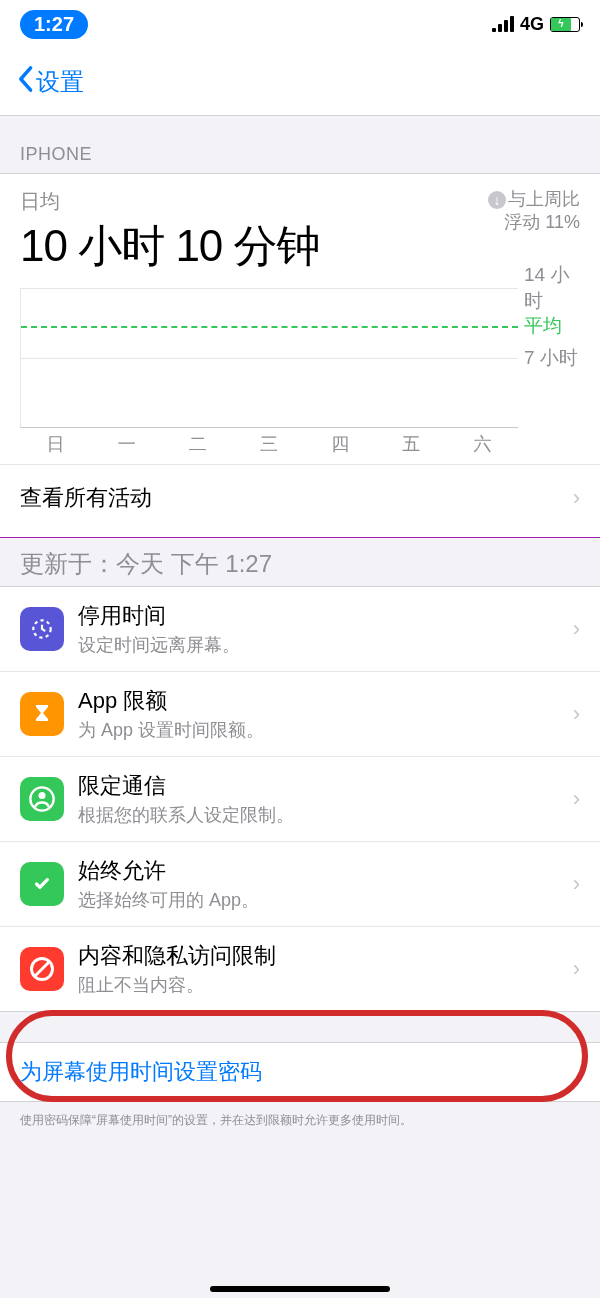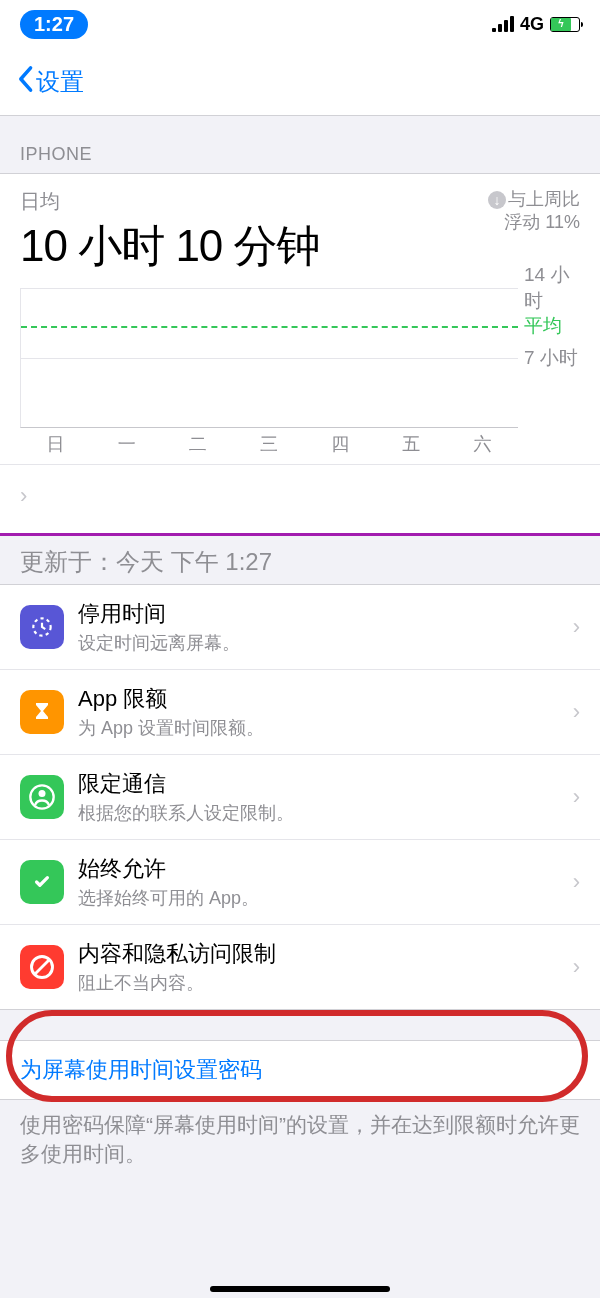--- a/index.html
+++ b/index.html
@@ -105,21 +105,21 @@
   .section-header {
     font-size: 18px;
     color: #8e8e93;
     padding: 28px 20px 8px;
     letter-spacing: 0.5px;
   }
   
   .card {
     background: #fff;
     border-top: 1px solid #d1d1d6;
-    border-bottom: 3px solid #a21caf;
+    border-bottom: 1px solid #a21caf;
   }
   .chart-card { padding: 14px 20px 6px; }
   .chart-top { display:flex; justify-content:space-between; }
   .avg-label { font-size: 20px; color: #8e8e93; }
   .avg-value { font-size: 44px; font-weight: 400; letter-spacing:-1px; margin-top:2px;}
   .delta { text-align:right; color:#8e8e93; font-size:18px; line-height:1.3; max-width:140px;}
   .delta-arrow { display:inline-block; width:18px;height:18px;border-radius:9px;background:#c7c7cc;color:#fff;font-size:14px;text-align:center;line-height:18px;vertical-align:middle;margin-right:2px;}
   
   .chart-wrap { display:flex; margin-top:12px; height:140px;}
   .chart-area { flex:1; position:relative; border-left:1px solid #e5e5ea; border-bottom:1px solid #c7c7cc;}
@@ -154,21 +154,21 @@
   .list .row { padding:14px 20px; }
   .row-icon {
     width:44px;height:44px;border-radius:10px;
     display:flex;align-items:center;justify-content:center;
     margin-right:14px;color:#fff;flex-shrink:0;
   }
   .row-text { flex:1; display:flex; flex-direction:column; }
   .row-title { font-size:22px; color:#000;}
   .row-sub { font-size:18px; color:#8e8e93; margin-top:2px;}
   .link-row .label { color:#007aff; font-size:22px;}
-  .footer-note { font-size:21px; color:#8e8e93; padding:10px 20px 0; line-height:1.4;}
+  .footer-note { font-size:12px; color:#8e8e93; padding:10px 20px 0; line-height:1.4;}
   
   .ic-purple{background:#5856d6}
   .ic-orange{background:#ff9500}
   .ic-green{background:#34c759}
   .ic-green2{background:#34c759}
   .ic-red{background:#ff3b30}
   
   .anno {
     position:absolute;
     border:6px solid #d12b2b;
@@ -268,20 +268,21 @@
       <div class="xlab">日</div>
       <div class="xlab">一</div>
       <div class="xlab">二</div>
       <div class="xlab">三</div>
       <div class="xlab">四</div>
       <div class="xlab">五</div>
       <div class="xlab">六</div>
     </div>
   <div class="divider"></div>
   <div class="row" style="padding:18px 0;">
+    <span class="label">查看所有活动</span>
     <span class="chev">›</span>
   </div>
 </div>
 
 <div class="updated">
   <span>更新于：</span><span>今天 下午 1:27</span>
 </div>
 
 <div class="list" id="optlist">
     <div class="row">

